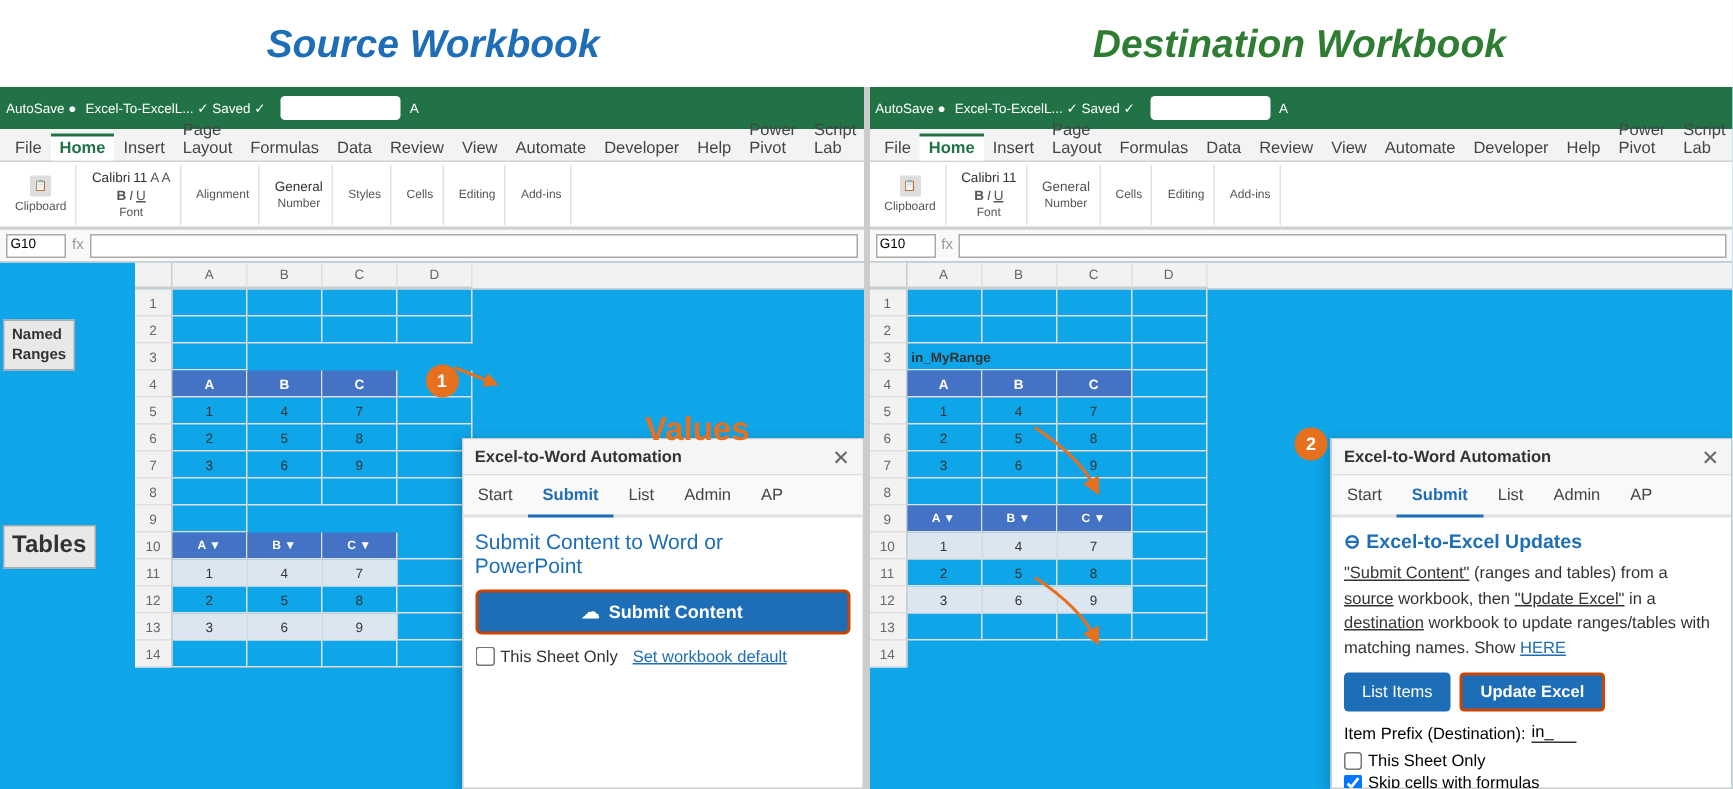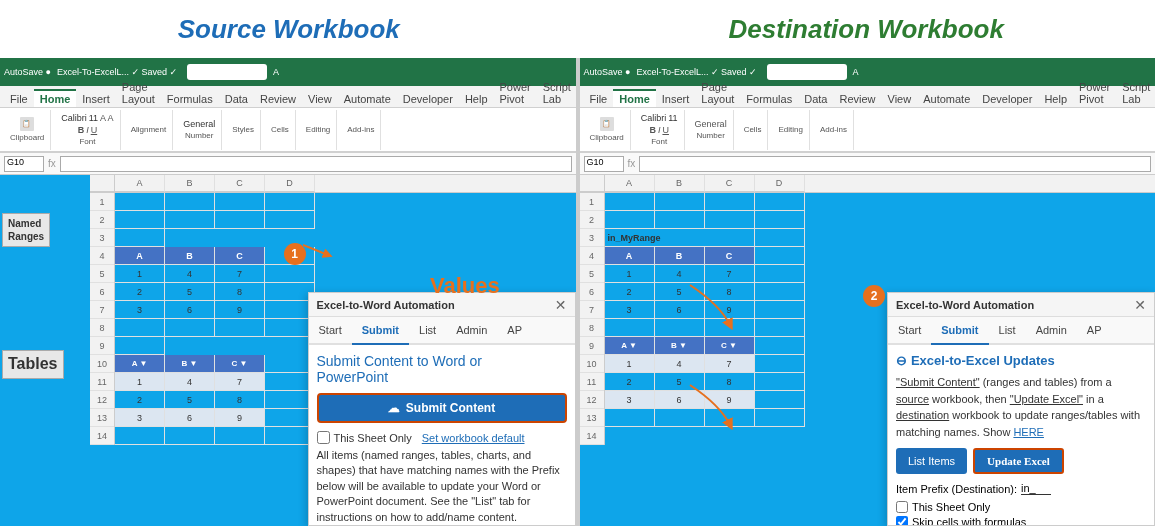--- a/index.html
+++ b/index.html
@@ -427,21 +427,20 @@
 
     .update-excel-btn {
       background: #1e6db7;
       color: white;
       border: 2px solid #cc4400;
       border-radius: 3px;
       padding: 5px 12px;
       font-size: 11px;
       cursor: pointer;
       font-weight: bold;
-      font-family: Liberation Serif, serif;
     }
 
     .dest-prefix-row {
       display: flex;
       align-items: center;
       gap: 4px;
       font-size: 11px;
       margin-bottom: 6px;
     }
 
@@ -733,21 +732,20 @@
             <div class="panel-submit-title">Submit Content to Word or<br>PowerPoint</div>
             <button class="submit-btn">
               <span>☁</span>
               <span>Submit Content</span>
             </button>
             <div class="panel-checkbox-row">
               <input type="checkbox" style="">
               <span>This Sheet Only</span>
               <span style="margin-left:6px" class="panel-link">Set workbook default</span>
             </div>
-            <p class="panel-text">All items (named ranges, tables, charts, and shapes) that have matching names with the Prefix below will be available to update your Word or PowerPoint document. See the "List" tab for instructions on how to add/name content.</p>
 
           </div>
         </div>
 
         <div class="callout" style="top: 68px; right: 270px;">1</div>
 
       </div>
     </div>
 
     <div class="pane-divider"></div>

